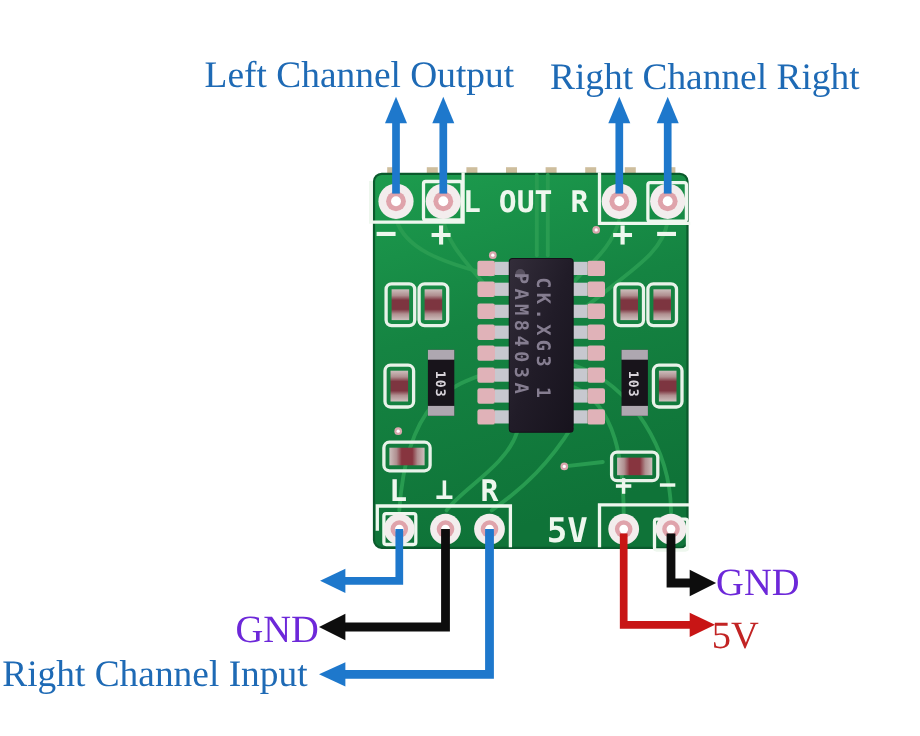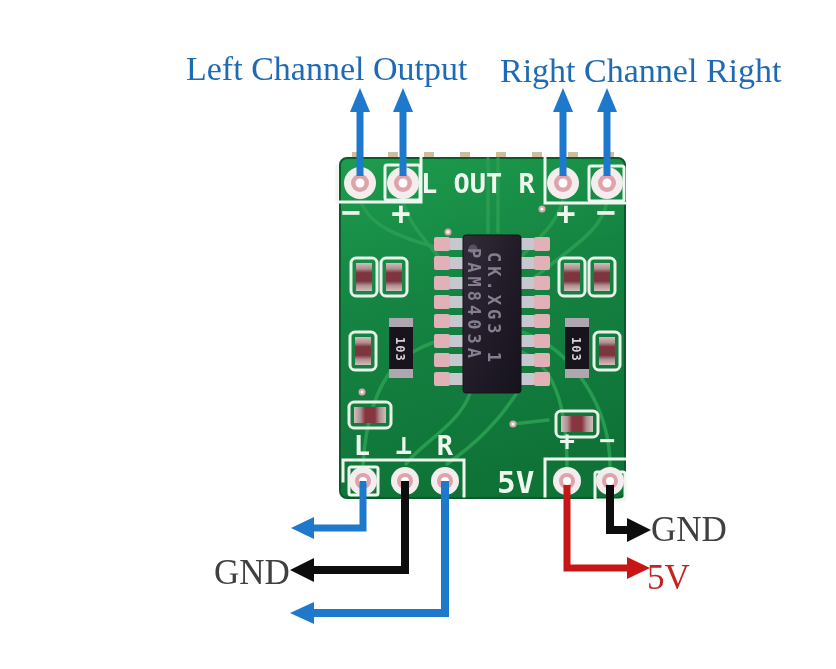--- a/index.html
+++ b/index.html
@@ -1,21 +1,21 @@
 <!DOCTYPE html>
 <html><head>
 <meta charset="utf-8">
 <style>
   html,body{margin:0;padding:0;background:#ffffff;}
   #stage{position:relative;width:836px;height:669px;background:#ffffff;overflow:hidden;
          font-family:"Liberation Serif",serif;}
   #stage svg{position:absolute;left:0;top:0;}
   .lbl{position:absolute;font-weight:normal;line-height:1;white-space:nowrap;letter-spacing:0px;}
   .lbl.blue{color:#1e6ab5;}
-  .lbl.black{color:#404040;}
+  .lbl.black{color:#6d28d9;}
   .lbl.red{color:#c22424;}
   .silk{font-family:"DejaVu Sans Mono",monospace;font-weight:bold;fill:#eef7ee;}
   .icTxt{font-family:"DejaVu Sans Mono",monospace;font-weight:bold;fill:#857d90;letter-spacing:4px;}
   .resTxt{font-family:"DejaVu Sans Mono",monospace;font-weight:bold;fill:#d8d3da;letter-spacing:1px;}
 </style>
 </head>
 <body>
 
 <div id="stage">
 
@@ -240,16 +240,17 @@
     <g>
       <polyline points="610,485 610,530 629,530" fill="none" stroke="#0d0d0d" stroke-width="8"></polyline>
       <polygon points="651,530 627,518 627,542" fill="#0d0d0d"></polygon>
     </g>
   </g>
 </svg>
 
 <div class="lbl blue" style="left:186px;top:52px;font-size:34px;">Left Channel Output</div>
 <div class="lbl blue" style="left:500px;top:54px;font-size:34px;">Right Channel Right</div>
 <div class="lbl black" style="left:214px;top:555px;font-size:35px;">GND</div>
+<div class="lbl blue" style="left:2px;top:597px;font-size:34px;">Right Channel Input</div>
 <div class="lbl black" style="left:651px;top:512px;font-size:35px;">GND</div>
 <div class="lbl red" style="left:647px;top:560px;font-size:35px;">5V</div>
 
 </div>
 
 </body></html>

